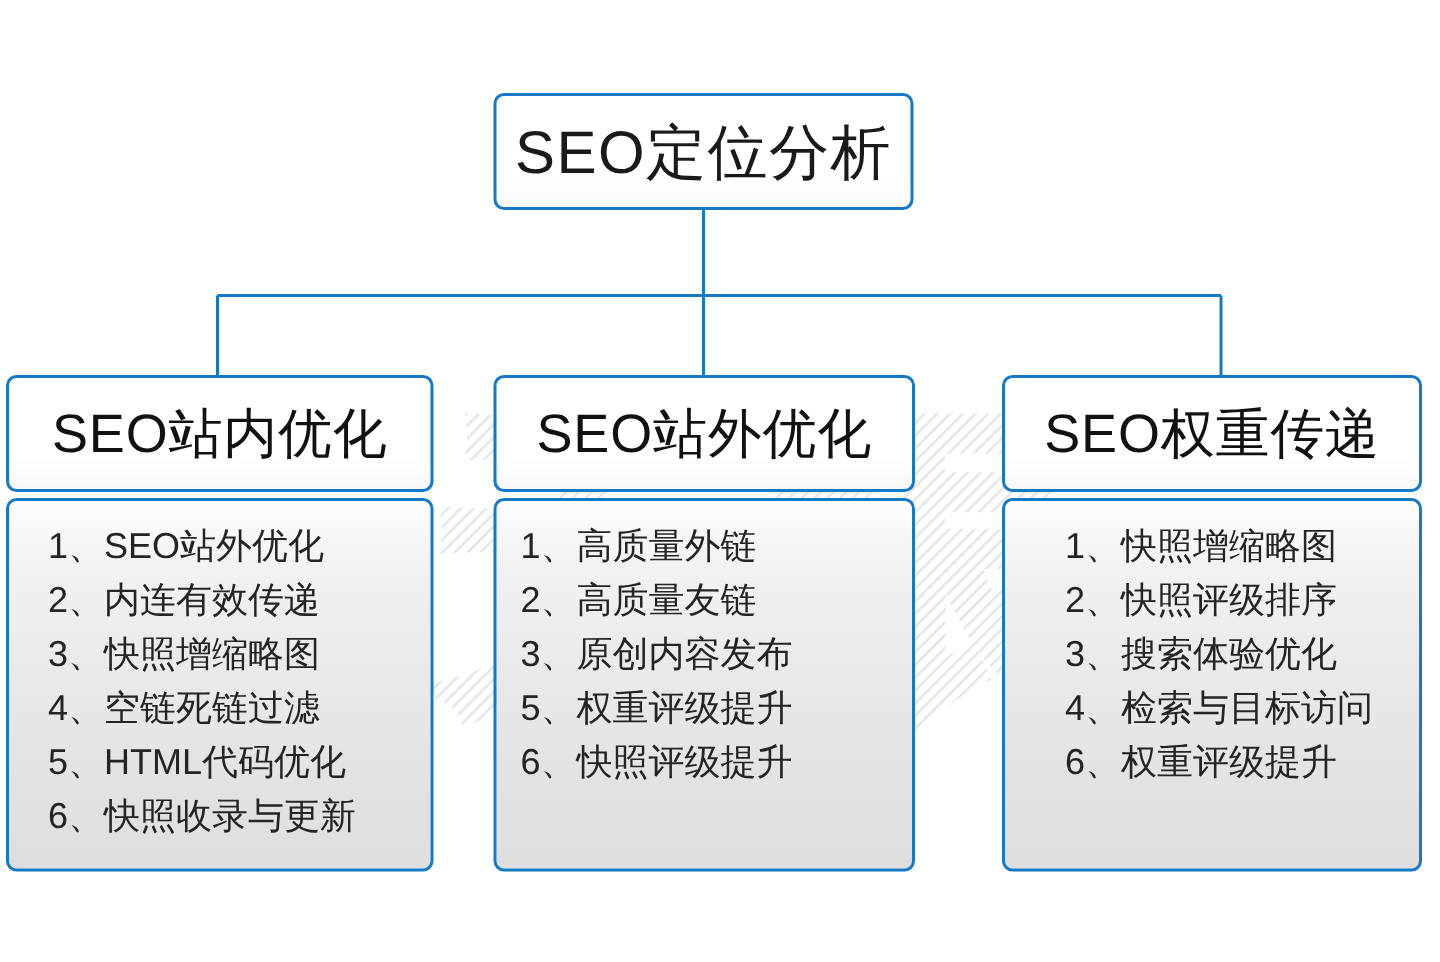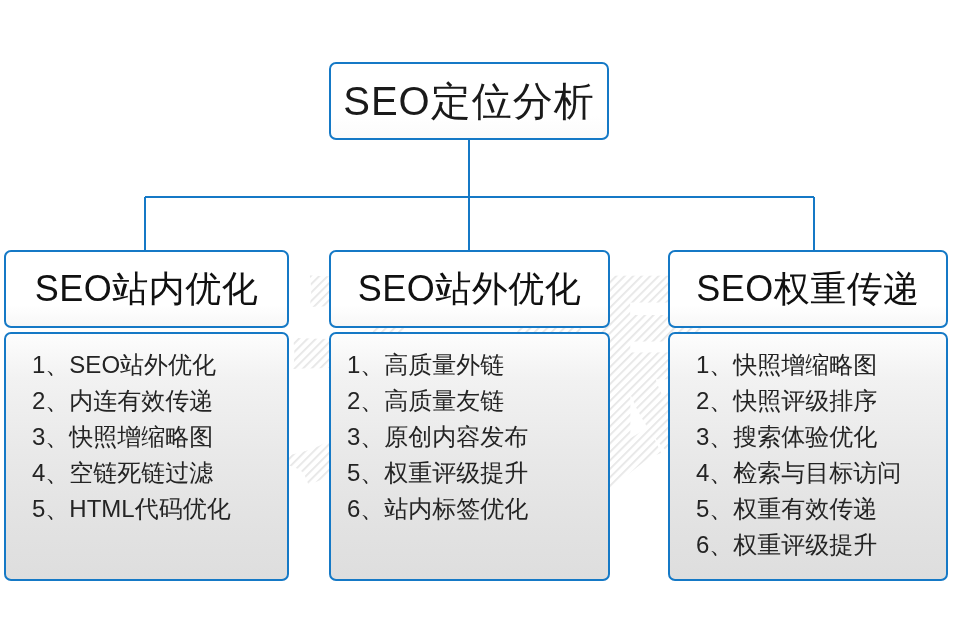--- a/index.html
+++ b/index.html
@@ -126,21 +126,21 @@
     padding: 13px 0 0 0;
     overflow: hidden;
   }
 
   .item-list {
     list-style: none;
     margin: 0;
     padding: 0 0 0 26px;
   }
   #col-1 .item-list { padding-left: 16px; }
-  #col-2 .item-list { padding-left: 26px; }
+  #col-2 .item-list { padding-left: 40px; }
 
   .item {
     font-size: 24px;
     line-height: 36px;
     color: #242424;
     white-space: nowrap;
   }
   .item-num {
     color: #242424;
   }
@@ -187,48 +187,48 @@
     <div class="col-head">
       <span class="col-head-label">SEO站内优化</span>
     </div>
     <div class="col-body">
       <ul class="item-list">
         <li class="item"><span class="item-num">1、</span><span class="item-text">SEO站外优化</span></li>
         <li class="item"><span class="item-num">2、</span><span class="item-text">内连有效传递</span></li>
         <li class="item"><span class="item-num">3、</span><span class="item-text">快照增缩略图</span></li>
         <li class="item"><span class="item-num">4、</span><span class="item-text">空链死链过滤</span></li>
         <li class="item"><span class="item-num">5、</span><span class="item-text">HTML代码优化</span></li>
+        <li class="item"><span class="item-num">6、</span><span class="item-text">快照收录与更新</span></li>
       </ul>
     </div>
   </div>
 
   <div id="col-1" class="column">
     <div class="col-head">
       <span class="col-head-label">SEO站外优化</span>
     </div>
     <div class="col-body">
       <ul class="item-list">
         <li class="item"><span class="item-num">1、</span><span class="item-text">高质量外链</span></li>
         <li class="item"><span class="item-num">2、</span><span class="item-text">高质量友链</span></li>
         <li class="item"><span class="item-num">3、</span><span class="item-text">原创内容发布</span></li>
         <li class="item"><span class="item-num">5、</span><span class="item-text">权重评级提升</span></li>
-        <li class="item"><span class="item-num">6、</span><span class="item-text">站内标签优化</span></li>
+        <li class="item"><span class="item-num">6、</span><span class="item-text">快照评级提升</span></li>
       </ul>
     </div>
   </div>
 
   <div id="col-2" class="column">
     <div class="col-head">
       <span class="col-head-label">SEO权重传递</span>
     </div>
     <div class="col-body">
       <ul class="item-list">
         <li class="item"><span class="item-num">1、</span><span class="item-text">快照增缩略图</span></li>
         <li class="item"><span class="item-num">2、</span><span class="item-text">快照评级排序</span></li>
         <li class="item"><span class="item-num">3、</span><span class="item-text">搜索体验优化</span></li>
         <li class="item"><span class="item-num">4、</span><span class="item-text">检索与目标访问</span></li>
-        <li class="item"><span class="item-num">5、</span><span class="item-text">权重有效传递</span></li>
         <li class="item"><span class="item-num">6、</span><span class="item-text">权重评级提升</span></li>
       </ul>
     </div>
   </div>
 
 </div>
 
 </body></html>

